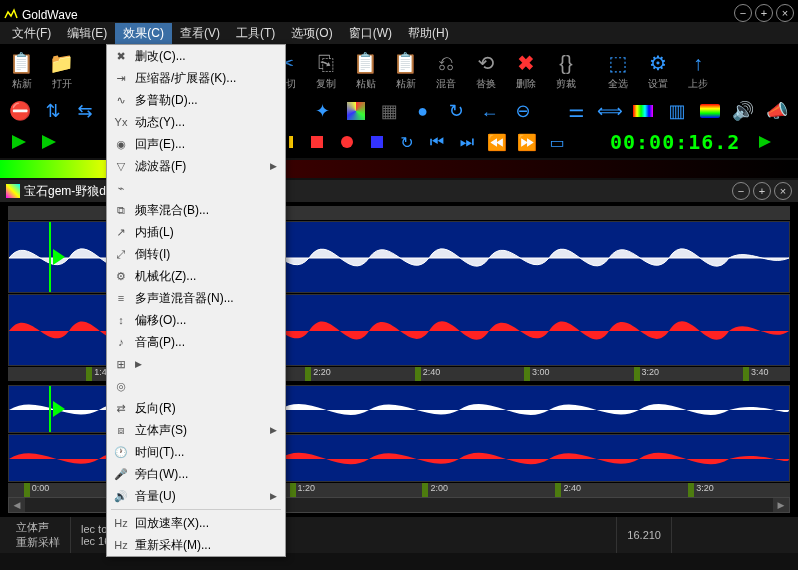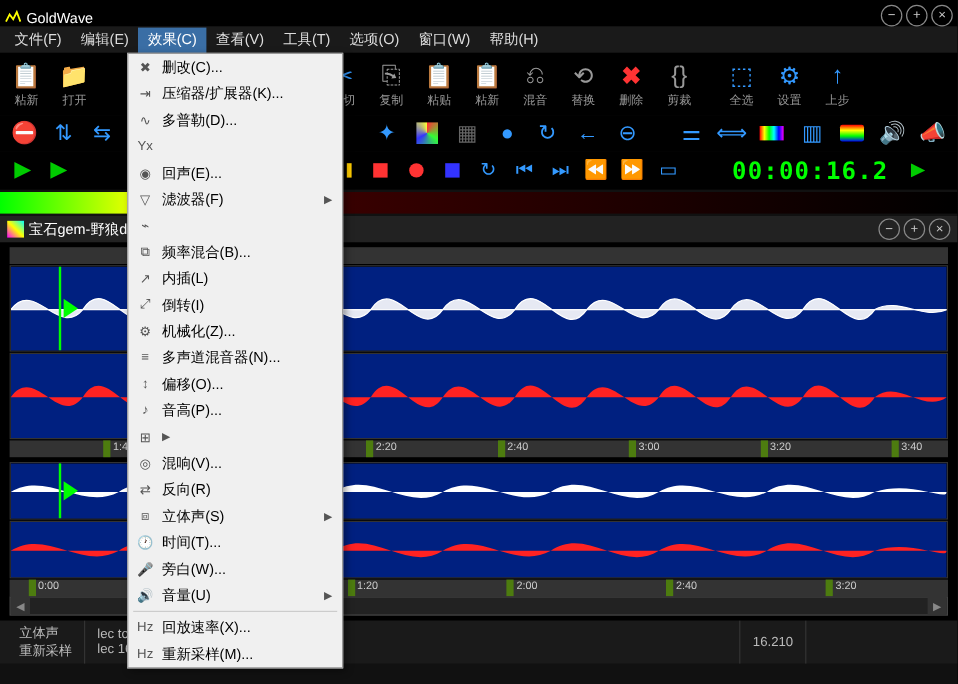--- a/index.html
+++ b/index.html
@@ -332,20 +332,21 @@
   <div class="dd-item">
       <span class="dd-ico">⇥</span>
       <span class="dd-lbl">压缩器/扩展器(K)...</span>
     </div>
   <div class="dd-item">
       <span class="dd-ico">∿</span>
       <span class="dd-lbl">多普勒(D)...</span>
     </div>
   <div class="dd-item">
       <span class="dd-ico">Yx</span>
+      <span class="dd-lbl">动态(Y)...</span>
     </div>
   <div class="dd-item">
       <span class="dd-ico">◉</span>
       <span class="dd-lbl">回声(E)...</span>
     </div>
   <div class="dd-item">
       <span class="dd-ico">▽</span>
       <span class="dd-lbl">滤波器(F)</span>
       <span class="dd-arrow">▶</span>
     </div>
@@ -379,21 +380,20 @@
   <div class="dd-item">
       <span class="dd-ico">♪</span>
       <span class="dd-lbl">音高(P)...</span>
     </div>
   <div class="dd-item disabled">
       <span class="dd-ico">⊞</span>
       <span class="dd-arrow">▶</span>
     </div>
   <div class="dd-item">
       <span class="dd-ico">◎</span>
-      <span class="dd-lbl">混响(V)...</span>
     </div>
   <div class="dd-item">
       <span class="dd-ico">⇄</span>
       <span class="dd-lbl">反向(R)</span>
     </div>
   <div class="dd-item">
       <span class="dd-ico">⧈</span>
       <span class="dd-lbl">立体声(S)</span>
       <span class="dd-arrow">▶</span>
     </div>

